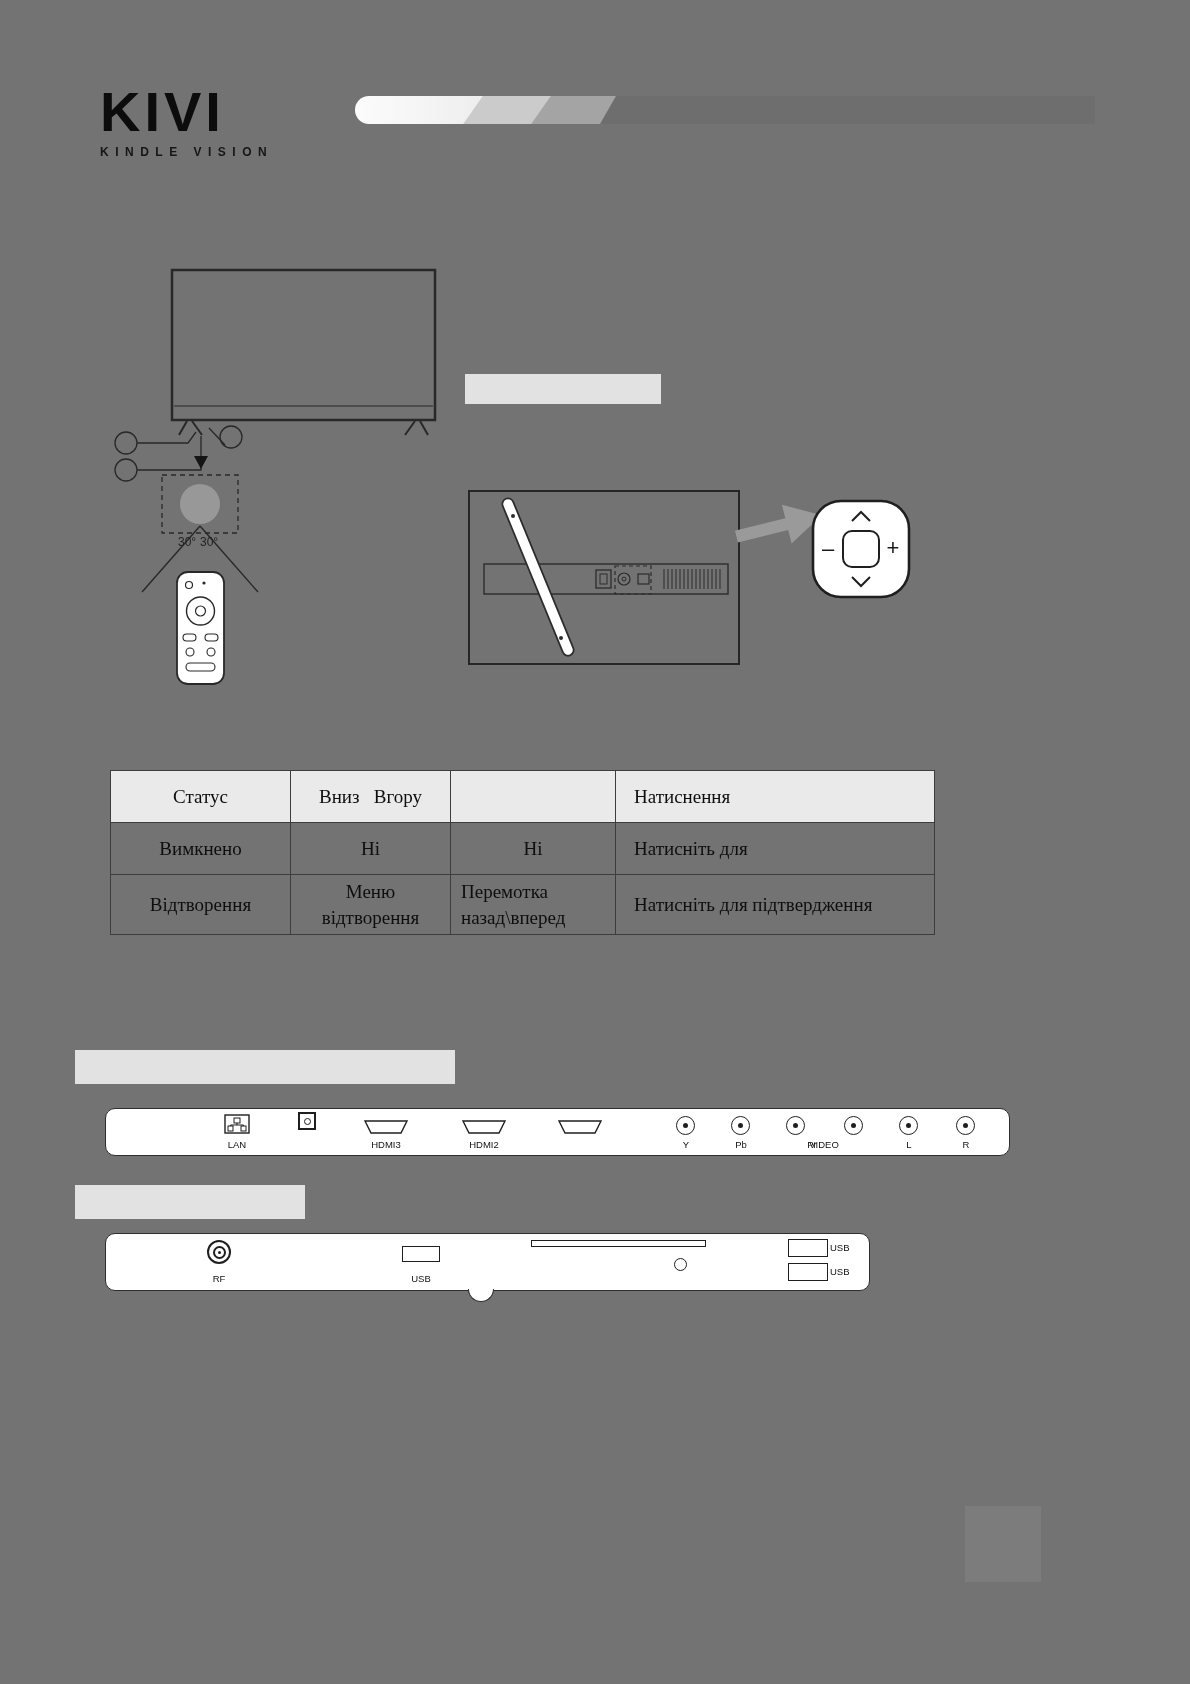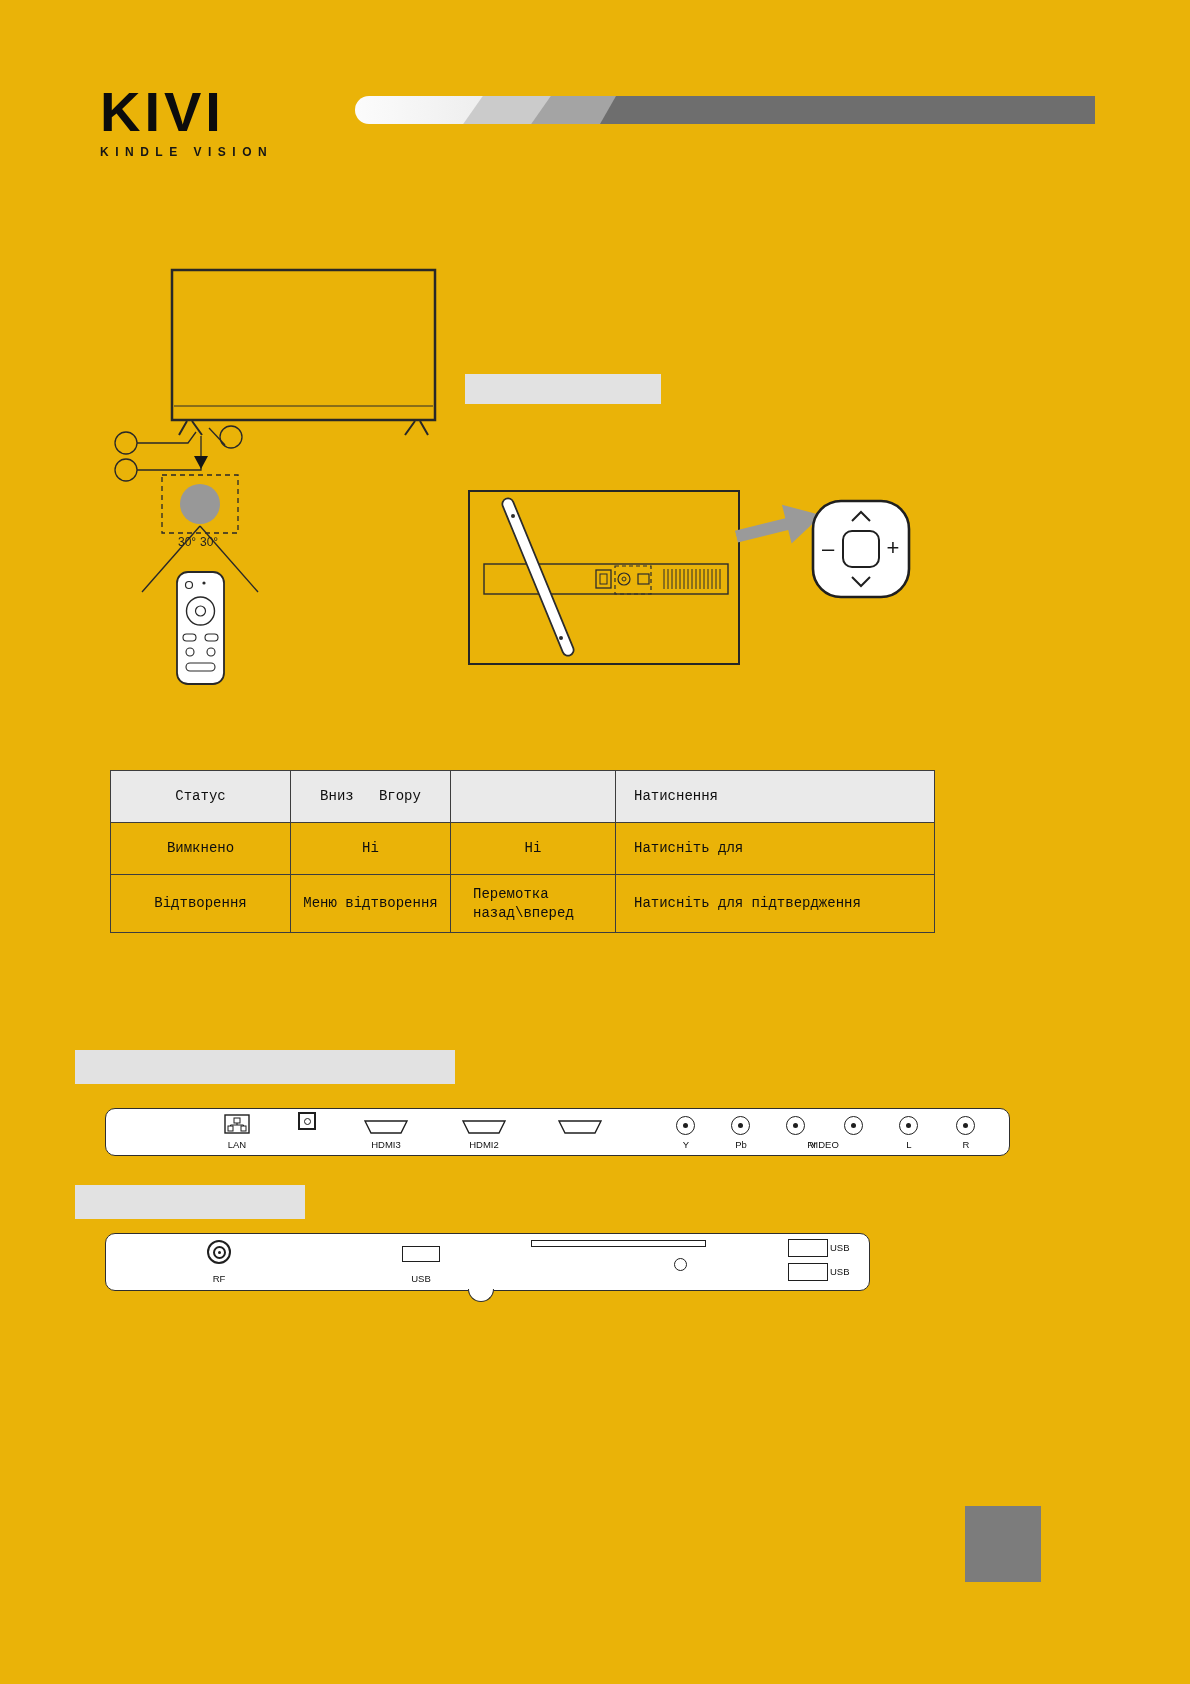--- a/index.html
+++ b/index.html
@@ -1,28 +1,28 @@
 <!DOCTYPE html>
 <html><head>
 <meta charset="utf-8">
 <style>
   *{box-sizing:border-box;margin:0;padding:0}
   html,body{background:#fff}
   body{font-family:"Liberation Sans",sans-serif;color:#111}
-  .page{position:relative;width:1190px;height:1684px;background:#eab308;overflow:hidden;margin:0 auto}
+  .page{position:relative;width:1190px;height:1684px;background:#737373;overflow:hidden;margin:0 auto}
   .abs{position:absolute}
   
   .brand-name{font-size:56px;font-weight:900;letter-spacing:4px;line-height:1;color:#0c0c0c}
   .brand-tag{font-size:12px;letter-spacing:6.5px;color:#161616;margin-top:5px;font-weight:600}
   .hb{position:absolute;top:0;height:28px}
   
   .graybox{background:#e2e2e2}
   
   .ctrl-table{position:absolute;left:110px;top:770px;width:825px;border-collapse:collapse;
-    font-family:Liberation Mono, monospace;font-size:14px;color:#0e0e0e;table-layout:fixed}
+    font-family:Liberation Serif, serif;font-size:19px;color:#0e0e0e;table-layout:fixed}
   .ctrl-table td{border:1px solid #3d3d3d;text-align:center;vertical-align:middle;
     white-space:pre-wrap;padding:4px 6px;line-height:1.35}
   .ctrl-table td.l{text-align:left;padding-left:18px}
   .ctrl-table tr.head td{background:#eaeaea}
   
   .panel{position:absolute;background:#fff;border:1.6px solid #2e2e2e;border-radius:10px}
   .plabel{position:absolute;font-size:9.5px;color:#111;text-align:center;line-height:1}
   .rca{position:absolute;width:19px;height:19px;border:1.6px solid #1f1f1f;border-radius:50%}
   .rca::after{content:"";position:absolute;left:50%;top:50%;width:5px;height:5px;
     margin:-2.5px 0 0 -2.5px;background:#1f1f1f;border-radius:50%}
@@ -155,21 +155,21 @@
       </tr>
       <tr style="height:52px">
         <td>Вимкнено</td>
         <td>Ні</td>
         <td>Ні</td>
         <td class="l">Натисніть для</td>
       </tr>
       <tr style="height:58px">
         <td>Відтворення</td>
         <td>Меню відтворення</td>
-        <td class="l" style="padding-left:22px">Перемотка
+        <td class="l" style="padding-left:10px">Перемотка
 назад\вперед</td>
         <td class="l">Натисніть для підтвердження</td>
       </tr>
     </tbody>
   </table>
 
   <div class="abs graybox" style="left:75px;top:1050px;width:380px;height:34px"></div>
 
   <div class="panel" style="left:105px;top:1108px;width:905px;height:48px">
     <svg class="abs" style="left:118px;top:5px" width="26" height="20" viewBox="0 0 26 20">

